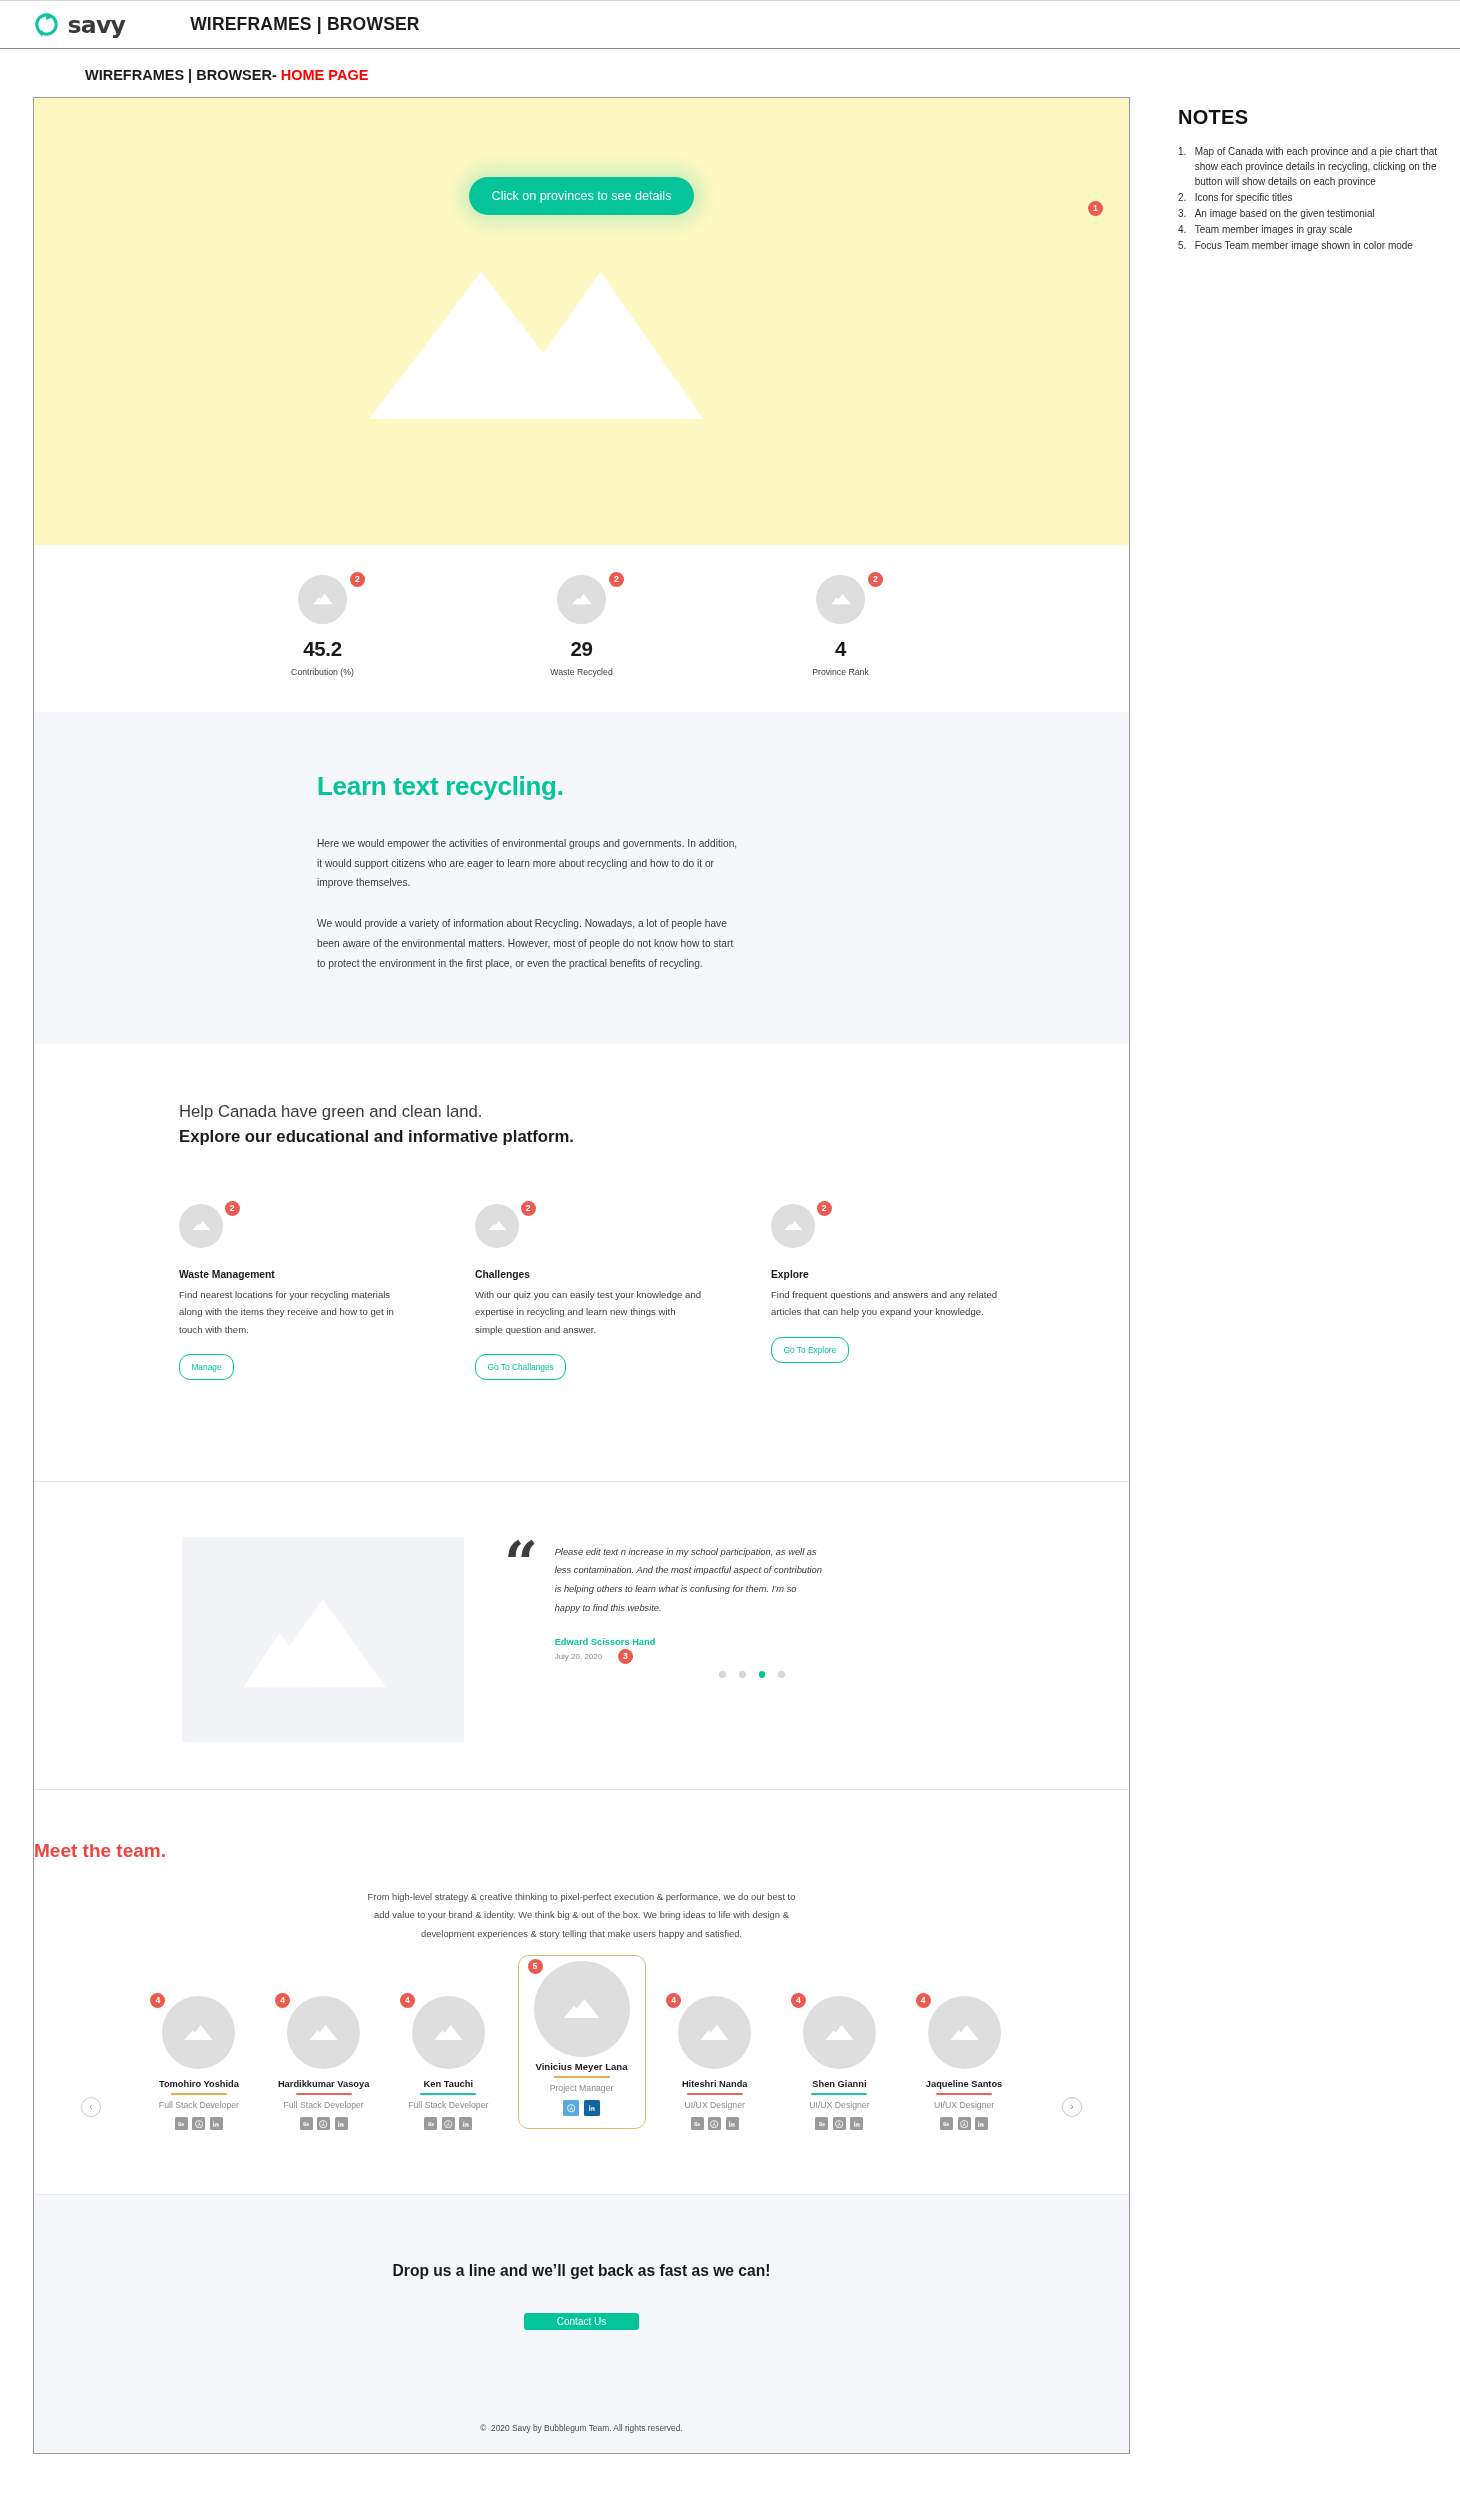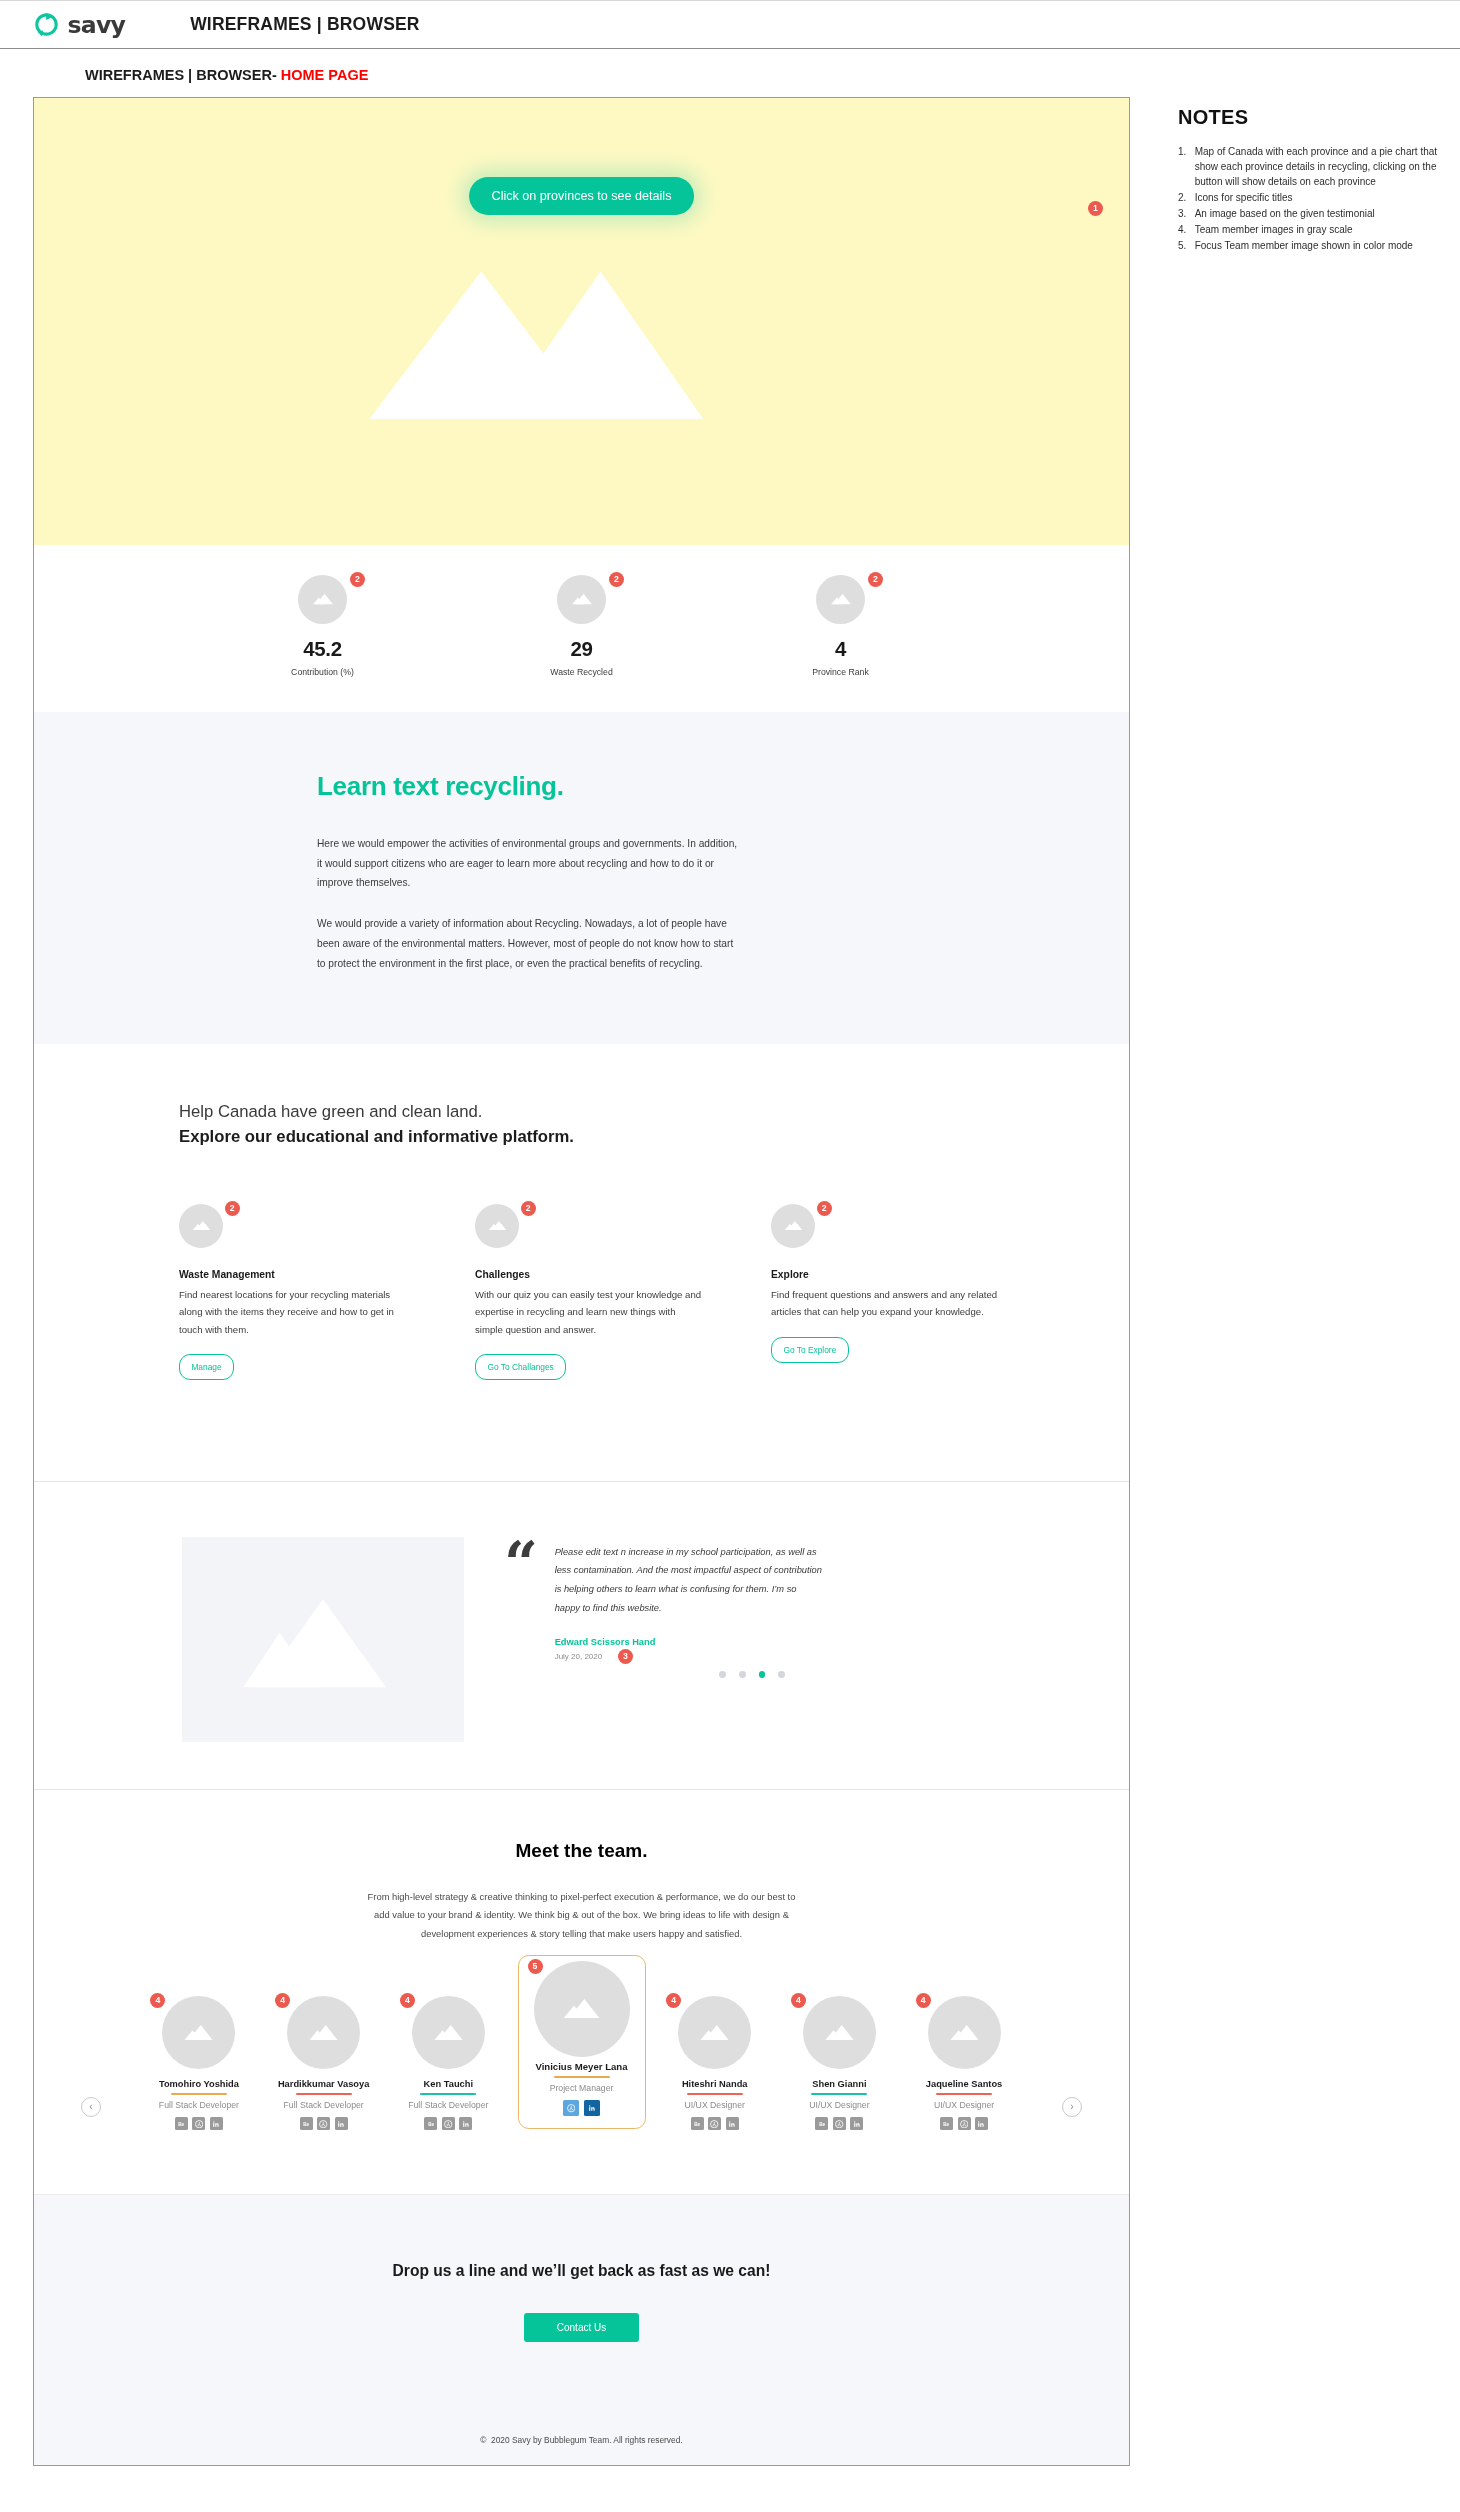--- a/index.html
+++ b/index.html
@@ -272,23 +272,23 @@
     top: 189px;
     display: flex;
     gap: 13px;
   }
   .dot { width: 6.8px; height: 6.8px; border-radius: 50%; background: #d3d7db; cursor: pointer; }
   .dot.active { background: #05c49a; }
 
   
   .team { background: #ffffff; padding: 50px 0 64px 0; position: relative; }
   .team-title {
-    text-align: center;
+    text-align: left;
     font-size: 19px;
-    color: #000000;
+    color: #ef4444;
     margin-bottom: 26px;
   }
   .team-sub {
     width: 441px;
     margin: 0 auto 41px;
     text-align: center;
     font-size: 9.4px;
     line-height: 1.95;
     color: #4a4a4a;
   }
@@ -372,21 +372,21 @@
     font-size: 15.6px;
     font-weight: bold;
     color: #1a1a1a;
     margin-bottom: 33px;
   }
   .contact-btn {
     background: #05c49a;
     color: #fff;
     border: none;
     border-radius: 3px;
-    padding: 9px 33px;
+    padding: 3px 33px;
     font-size: 10px;
     font-family: "Liberation Sans", sans-serif;
     cursor: pointer;
   }
   .footer {
     background: #f5f7fa;
     text-align: center;
     padding: 93px 0 20px 0;
     font-size: 8.4px;
     color: #4a4a4a;

